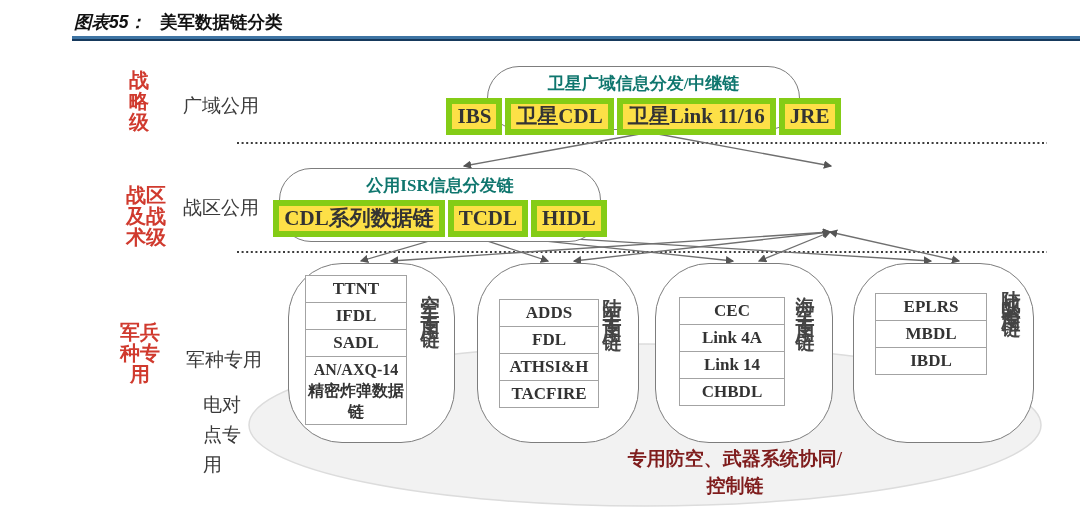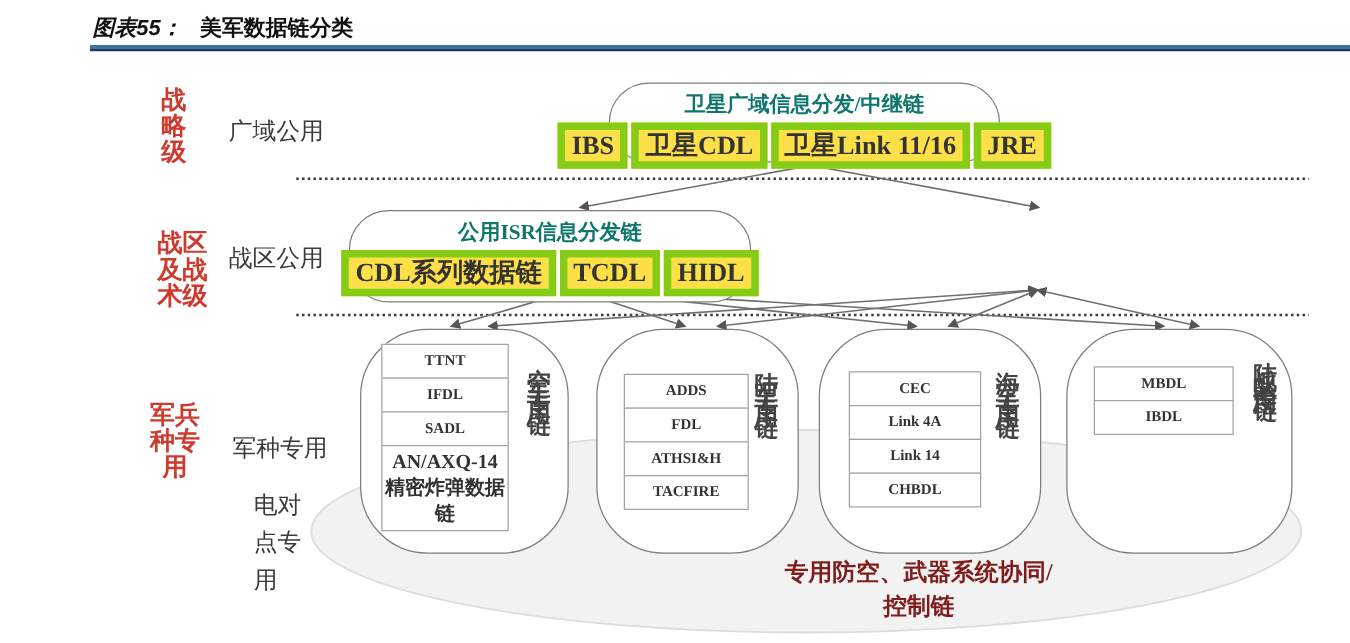--- a/index.html
+++ b/index.html
@@ -22,21 +22,21 @@
   .stadium{border:1.6px solid #7d7d7d;border-radius:32px;background:#fff;box-sizing:border-box;text-align:center;}
   .node-title{font-size:17px;font-weight:bold;color:#0f766e;padding-top:5px;white-space:nowrap;}
   .chip-row{display:flex;justify-content:center;gap:3px;margin-top:3px;}
   .chip{border:6px solid #84cc16;background:#fde047;font-size:21px;font-weight:bold;color:#333;
         padding:0 5px;height:25px;line-height:24px;white-space:nowrap;}
 
   
   .barrel{border:1.6px solid #7d7d7d;border-radius:54px;background:#fff;box-sizing:border-box;}
   .slist{position:absolute;}
   .scell{border:1px solid #a3a3a3;background:#fff;margin-top:-1px;text-align:center;
-         font-size:12px;font-weight:bold;color:#333;height:26px;line-height:25px;white-space:nowrap;}
+         font-size:17px;font-weight:bold;color:#333;height:26px;line-height:25px;white-space:nowrap;}
   .scell.tall{height:auto;line-height:21px;padding:2px 1px;white-space:normal;word-break:break-all;font-size:16px;}
   .vlabel{position:absolute;writing-mode:vertical-rl;text-orientation:upright;
           font-size:19px;font-weight:bold;color:#444;letter-spacing:9px;white-space:nowrap;}
   .vlabel.six{letter-spacing:6px;}
 
   .ellipse-text{text-align:center;font-size:19px;font-weight:bold;color:#7f1d1d;line-height:27px;}
 
   svg{position:absolute;left:0;top:0;}
 </style>
 </head>
@@ -131,20 +131,21 @@
       <div class="scell">CEC</div>
       <div class="scell">Link 4A</div>
       <div class="scell">Link 14</div>
       <div class="scell">CHBDL</div>
     </div>
     <div class="vlabel" style="right:14px;top:18px;">海军专用链</div>
   </div>
 
   <div class="abs barrel" style="left:853px;top:263px;width:181px;height:180px;">
     <div class="slist" style="left:21px;top:30px;width:112px;">
+      <div class="scell">EPLRS</div>
       <div class="scell">MBDL</div>
       <div class="scell">IBDL</div>
     </div>
     <div class="vlabel six" style="right:9px;top:10px;">陆战队专用链</div>
   </div>
 
   <div class="abs ellipse-text" style="left:535px;top:445px;width:400px;">
     <div>专用防空、武器系统协同/</div>
     <div>控制链</div>
   </div>

